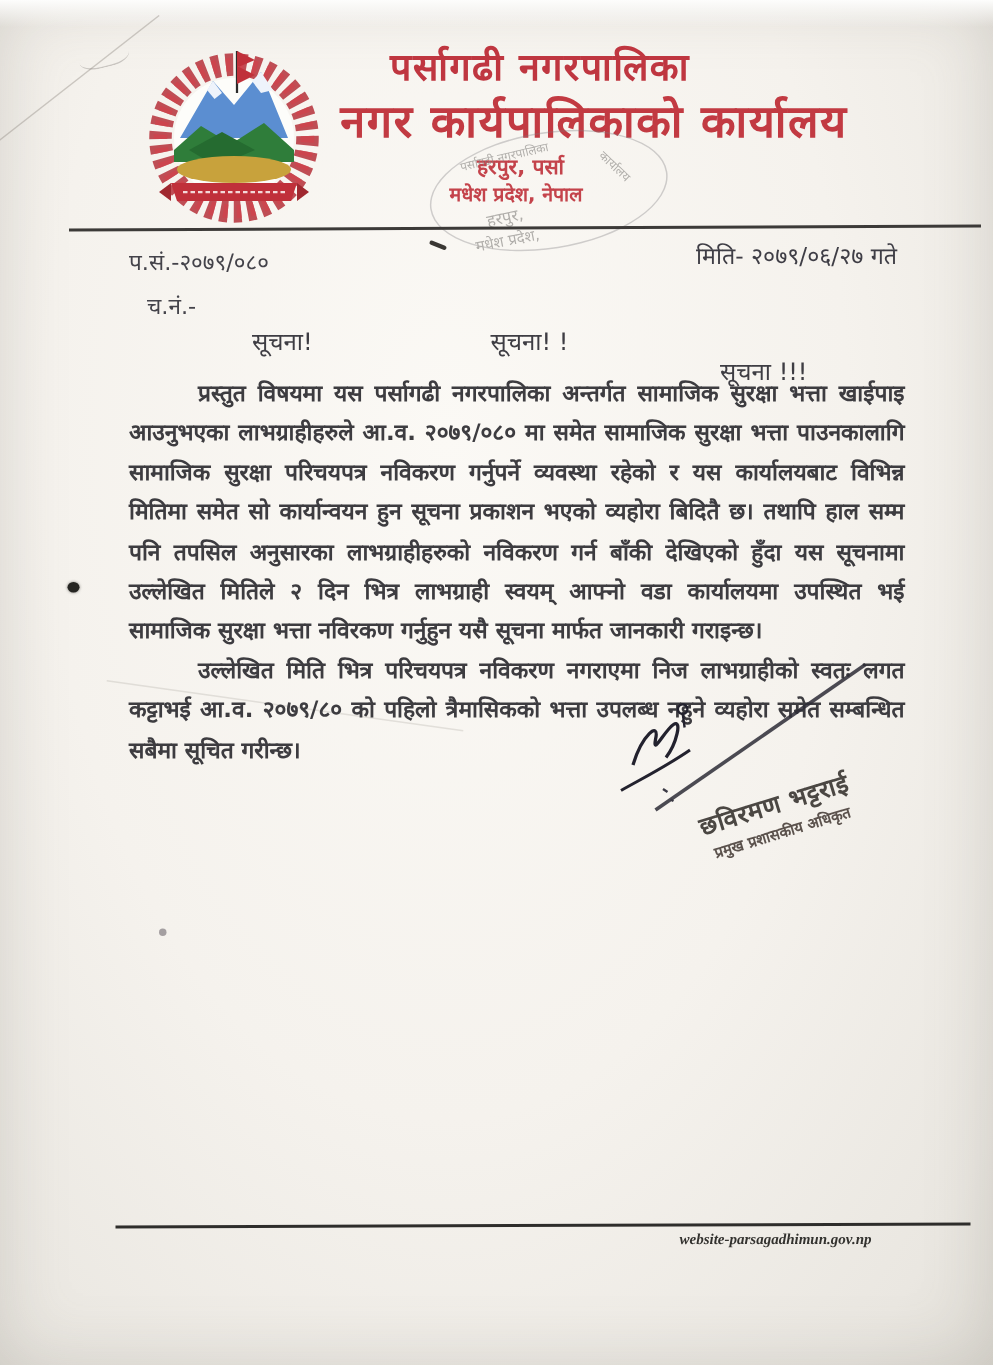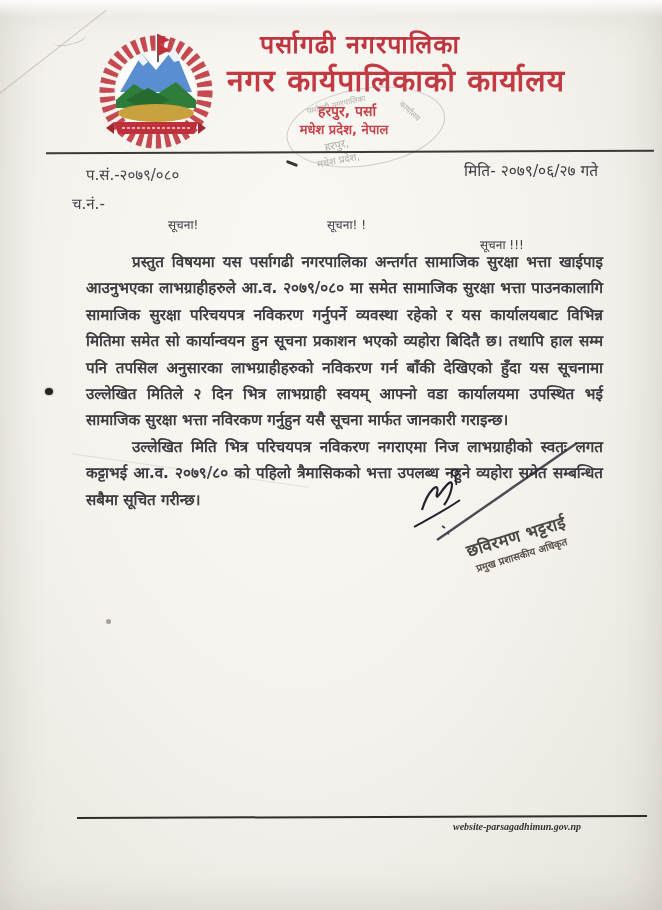--- a/index.html
+++ b/index.html
@@ -47,24 +47,24 @@
   .st2{left:118px;top:26px;font-size:8px;transform:rotate(52deg);}
   .st3{left:40px;top:46px;font-size:11px;transform:rotate(-3deg);}
   .st4{left:30px;top:62px;font-size:10px;transform:rotate(-2deg);}
 
   .hr-top{position:absolute;left:46px;top:151px;width:608px;height:2px;
     background:#3c3a38;transform:rotate(-0.25deg);}
 
   
   .ref-no{position:absolute;left:86px;top:164px;font-size:15px;color:#44434a;}
   .date{position:absolute;left:452px;top:159px;font-size:15.5px;color:#3f3e46;margin-left:12px;}
-  .ch-no{position:absolute;left:72px;top:193px;font-size:15px;color:#44434a;}
+  .ch-no{position:absolute;left:98px;top:193px;font-size:15px;color:#44434a;}
 
   
-  .notice{position:absolute;top:216px;font-size:12px;color:#3e3d43;}
+  .notice{position:absolute;top:216px;font-size:16px;color:#3e3d43;}
   .n1{left:168px;}
   .n2{left:327px;}
   .n3{left:480px;margin-top:20px;}
 
   
   .body-text{position:absolute;left:86px;top:249px;width:517px;
     font-size:15.2px;line-height:26.4px;color:#3d3c40;text-align:justify;font-weight:bold;}
   .body-text p{margin:0;text-indent:46px;}
 
   

